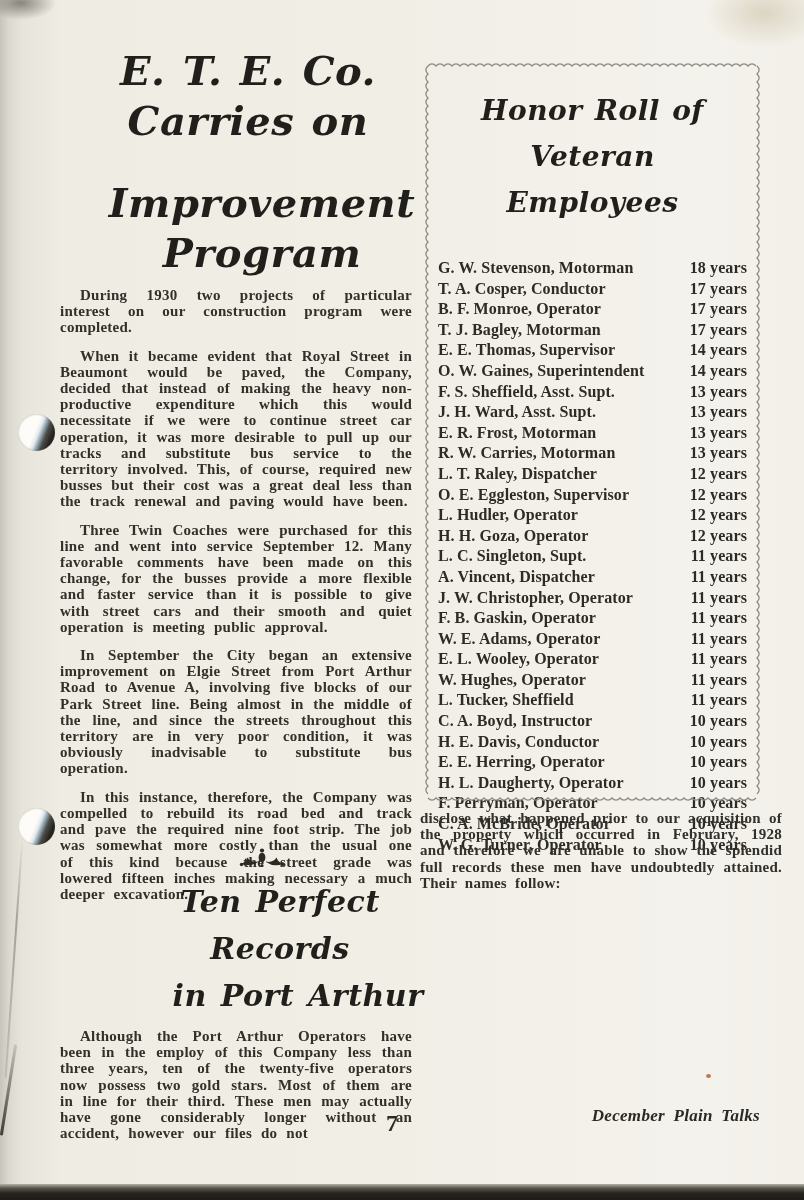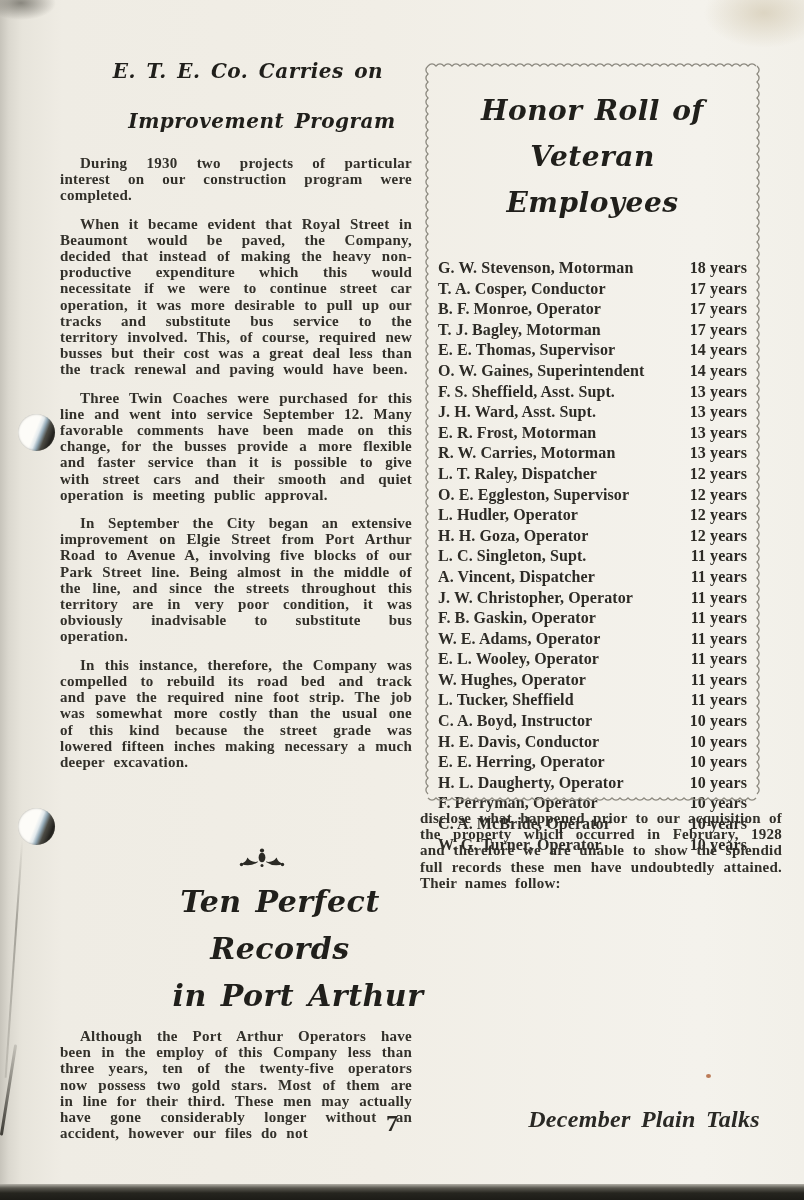--- a/index.html
+++ b/index.html
@@ -26,23 +26,23 @@
     background:linear-gradient(180deg,rgba(70,68,60,0),rgba(70,68,60,.4) 35%,rgba(70,68,60,.15));transform:rotate(4deg);}
   .mark-bl{position:absolute;left:7px;top:1044px;width:3px;height:92px;
     background:linear-gradient(180deg,rgba(40,38,32,.15),rgba(40,38,32,.85));transform:rotate(9deg);border-radius:2px;}
   .speck-rust{position:absolute;left:706px;top:1074px;width:5px;height:4px;border-radius:50%;
     background:#b2653c;opacity:.85;}
 
   
   .script-title{margin:0;font-family:"DejaVu Serif","Liberation Serif",serif;
     font-style:italic;font-weight:700;color:#201f1b;text-align:center;}
   .script-title .line{display:block;}
-  .h1-title{font-size:20px;line-height:50px;letter-spacing:.5px;word-spacing:3px;}
+  .h1-title{font-size:40px;line-height:50px;letter-spacing:.5px;word-spacing:3px;}
   .h1-title .l1{transform:translateX(12px);}
-  .h1-title .l2{transform:translateX(26px);}
+  .h1-title .l2{transform:translateX(26px);margin-top:32px;}
   .h2-title{font-size:30px;line-height:47px;letter-spacing:.5px;word-spacing:3px;}
   .h2-title .l1{transform:translateX(44px);}
   .h2-title .l2{transform:translateX(62px);}
   .honor-title{font-size:28px;line-height:46px;letter-spacing:.5px;word-spacing:2px;margin-top:26px;}
 
   
   .col-left{position:absolute;left:60px;width:352px;}
   .article1{top:46px;}
   .article2{top:846px;}
   .body-text{margin-top:9px;}
@@ -62,21 +62,21 @@
 
   
   .col-right-cont{position:absolute;left:420px;top:810px;width:362px;}
   .col-right-cont .para{word-spacing:4px;margin-bottom:2px;}
   .names{list-style:none;margin:3px 0 0 82px;padding:0;}
   .name-item{font-size:16px;line-height:20.8px;font-weight:700;color:#2d2b26;letter-spacing:.2px;word-spacing:4px;}
 
   
   .page-number{position:absolute;left:386px;top:1110px;font-size:24px;font-weight:700;color:#2d2b26;}
   .footer-title{position:absolute;left:520px;top:1106px;width:240px;text-align:right;
-    font-size:24px;font-weight:700;font-style:italic;color:#2a2925;letter-spacing:.3px;word-spacing:4px;}
+    font-size:17px;font-weight:700;font-style:italic;color:#2a2925;letter-spacing:.3px;word-spacing:4px;}
 </style>
 </head>
 <body>
 
 <div class="page">
 
   <div class="smudge-tl"></div>
   <div class="corner-tr"></div>
   <div class="hole hole-1"></div>
   <div class="hole hole-2"></div>

